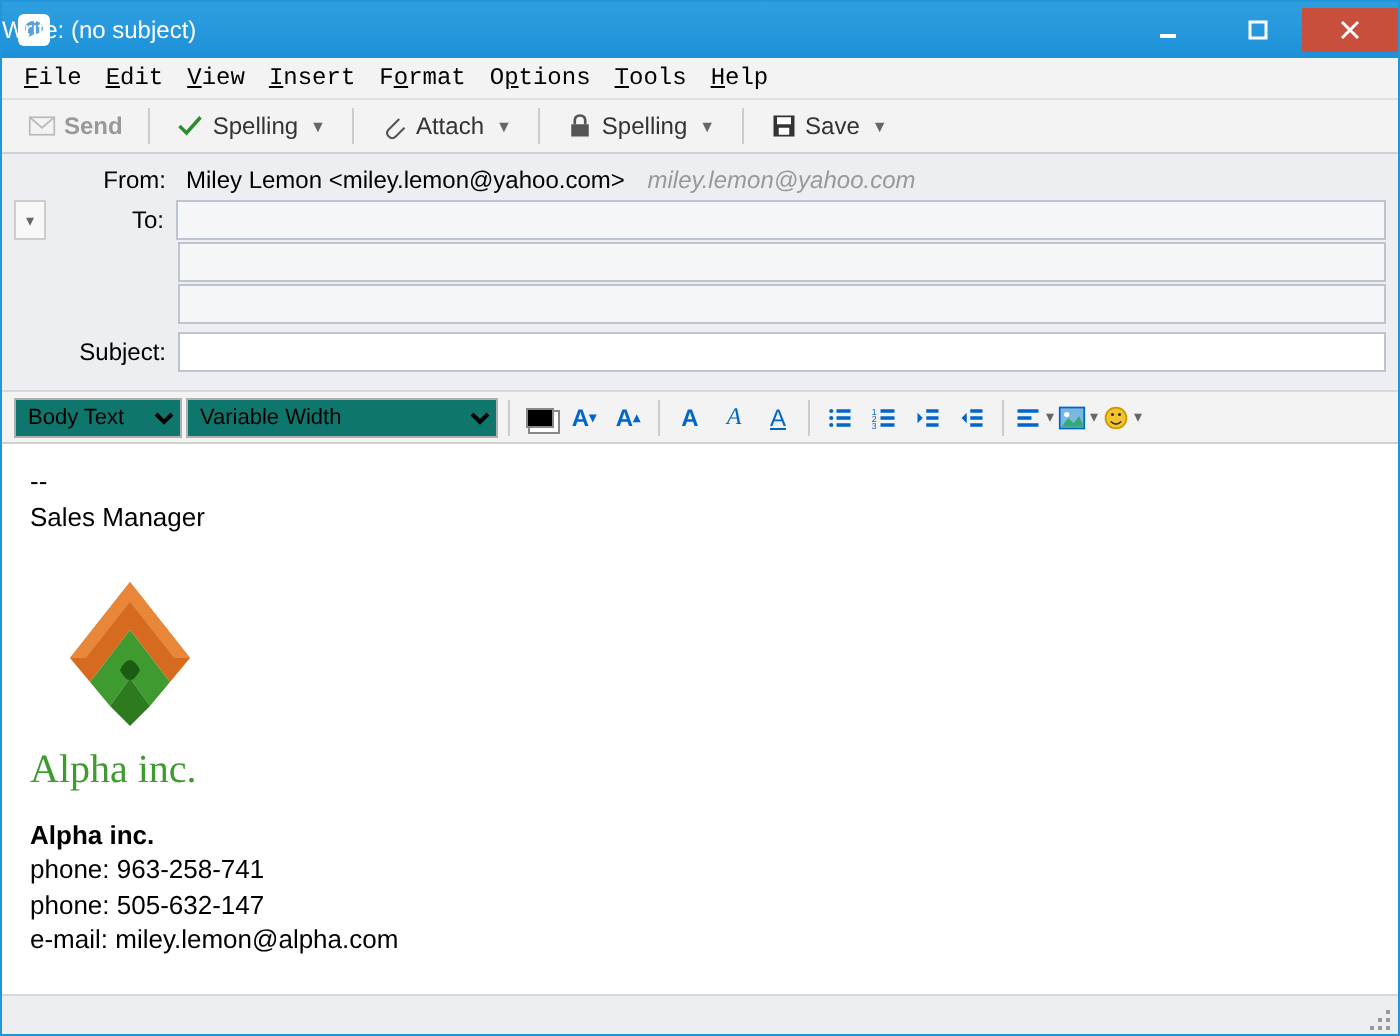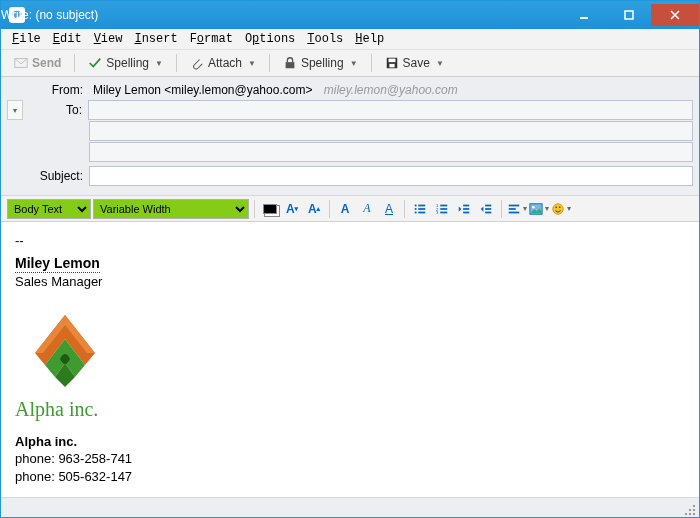--- a/index.html
+++ b/index.html
@@ -23,21 +23,21 @@
   .hrow { display: flex; align-items: center; margin-bottom: 1px; }
   .hlabel { width: 82px; text-align: right; padding-right: 6px; font-size: 12px; color: #000; }
   .hvalue { flex: 1; }
   .from-line { padding: 2px 4px; }
   .from-main { color: #000; }
   .from-extra { color: #999; font-style: italic; margin-left: 8px; }
   .to-input { width: 100%; height: 20px; border: 1px solid #bcc4cf; background: #f5f6f8; }
   .subject-input { width: 100%; height: 20px; border: 1px solid #bcc4cf; background: #fff; padding: 0 4px; }
   .to-btn { width: 16px; height: 20px; border: 1px solid #ccc; background: #f8f8f8; margin-right: 1px; display:flex; align-items:center; justify-content:center; font-size:8px; color:#666; }
   .fmtbar { height: 26px; background: #f3f3f3; border-bottom: 1px solid #d0d0d0; display: flex; align-items: center; padding: 0 6px; gap: 2px; }
-  .fsel { height: 20px; font-size: 11px; border: 1px solid #b0b0b0; background: #84cc16; padding: 0 2px; }
+  .fsel { height: 20px; font-size: 11px; border: 1px solid #b0b0b0; background: #0f766e; padding: 0 2px; }
   .fbtn { width: 20px; height: 20px; display: flex; align-items: center; justify-content: center; font-size: 12px; cursor:pointer; }
   .fsep { width: 1px; height: 18px; background: #ccc; margin: 0 3px; }
   .colorbox { width: 14px; height: 10px; background: #000; border: 1px solid #888; box-shadow: 2px 2px 0 #fff, 2px 2px 0 1px #888; }
   .body-area { padding: 10px 14px; background: #fff; font-size: 13px; line-height: 1.35; color: #000; }
   .sig-name { font-weight: bold; font-size: 14px; border-bottom: 1px dotted #d00; display:inline-block; }
   .sig-title { font-size: 13px; }
   .sig-logo { margin-top: 18px; }
   .sig-company { color: #3f9b2f; font-size: 20px; font-family: Georgia, serif; margin-top: 2px; }
   .sig-info { margin-top: 10px; font-size: 13px; }
   .sig-info .bold { font-weight: bold; }
@@ -231,36 +231,36 @@
         <circle cx="6" cy="6" r="0.9" fill="#333"></circle>
         <circle cx="10" cy="6" r="0.9" fill="#333"></circle>
         <path d="M5 10 Q8 13 11 10" fill="none" stroke="#333"></path>
       </svg>
       <span class="dd">▾</span>
     </div>
 </div>
 
 <div class="body-area">
   <div>--</div>
-  <div style="margin-top:4px"><span class="sig-name">Miley Lemon</span></div>
   <div class="sig-title">Sales Manager</div>
   <div class="sig-logo">
     <svg width="100" height="80" viewBox="0 0 100 80">
       <path d="M50 6 L80 44 L70 56 L50 30 L30 56 L20 44 Z" fill="#d66a1e"></path>
       <path d="M50 6 L80 44 L72 44 L50 16 L28 44 L20 44 Z" fill="#e8873a"></path>
       <path d="M30 56 L50 30 L70 56 L60 68 L50 54 L40 68 Z" fill="#3f9b2f"></path>
       <path d="M40 68 L50 54 L60 68 L50 78 Z" fill="#2d7a1f"></path>
       <path d="M45 50 Q50 40 55 50 Q50 60 45 50 Z" fill="#1c5b12"></path>
     </svg>
     <div class="sig-company">Alpha inc.</div>
   </div>
   <div class="sig-info">
     <div><span class="bold">Alpha inc.</span></div>
     <div><span>phone: </span><span>963-258-741</span></div>
     <div><span>phone: </span><span>505-632-147</span></div>
+    <div><span>e-mail: </span><span>miley.lemon@alpha.com</span></div>
   </div>
 </div>
 
 <div class="statusbar">
   <div class="grip">
     <span style="right:0;bottom:0"></span>
       <span style="right:4px;bottom:0"></span>
       <span style="right:8px;bottom:0"></span>
     <span style="right:0;bottom:4px"></span>
       <span style="right:4px;bottom:4px"></span>

